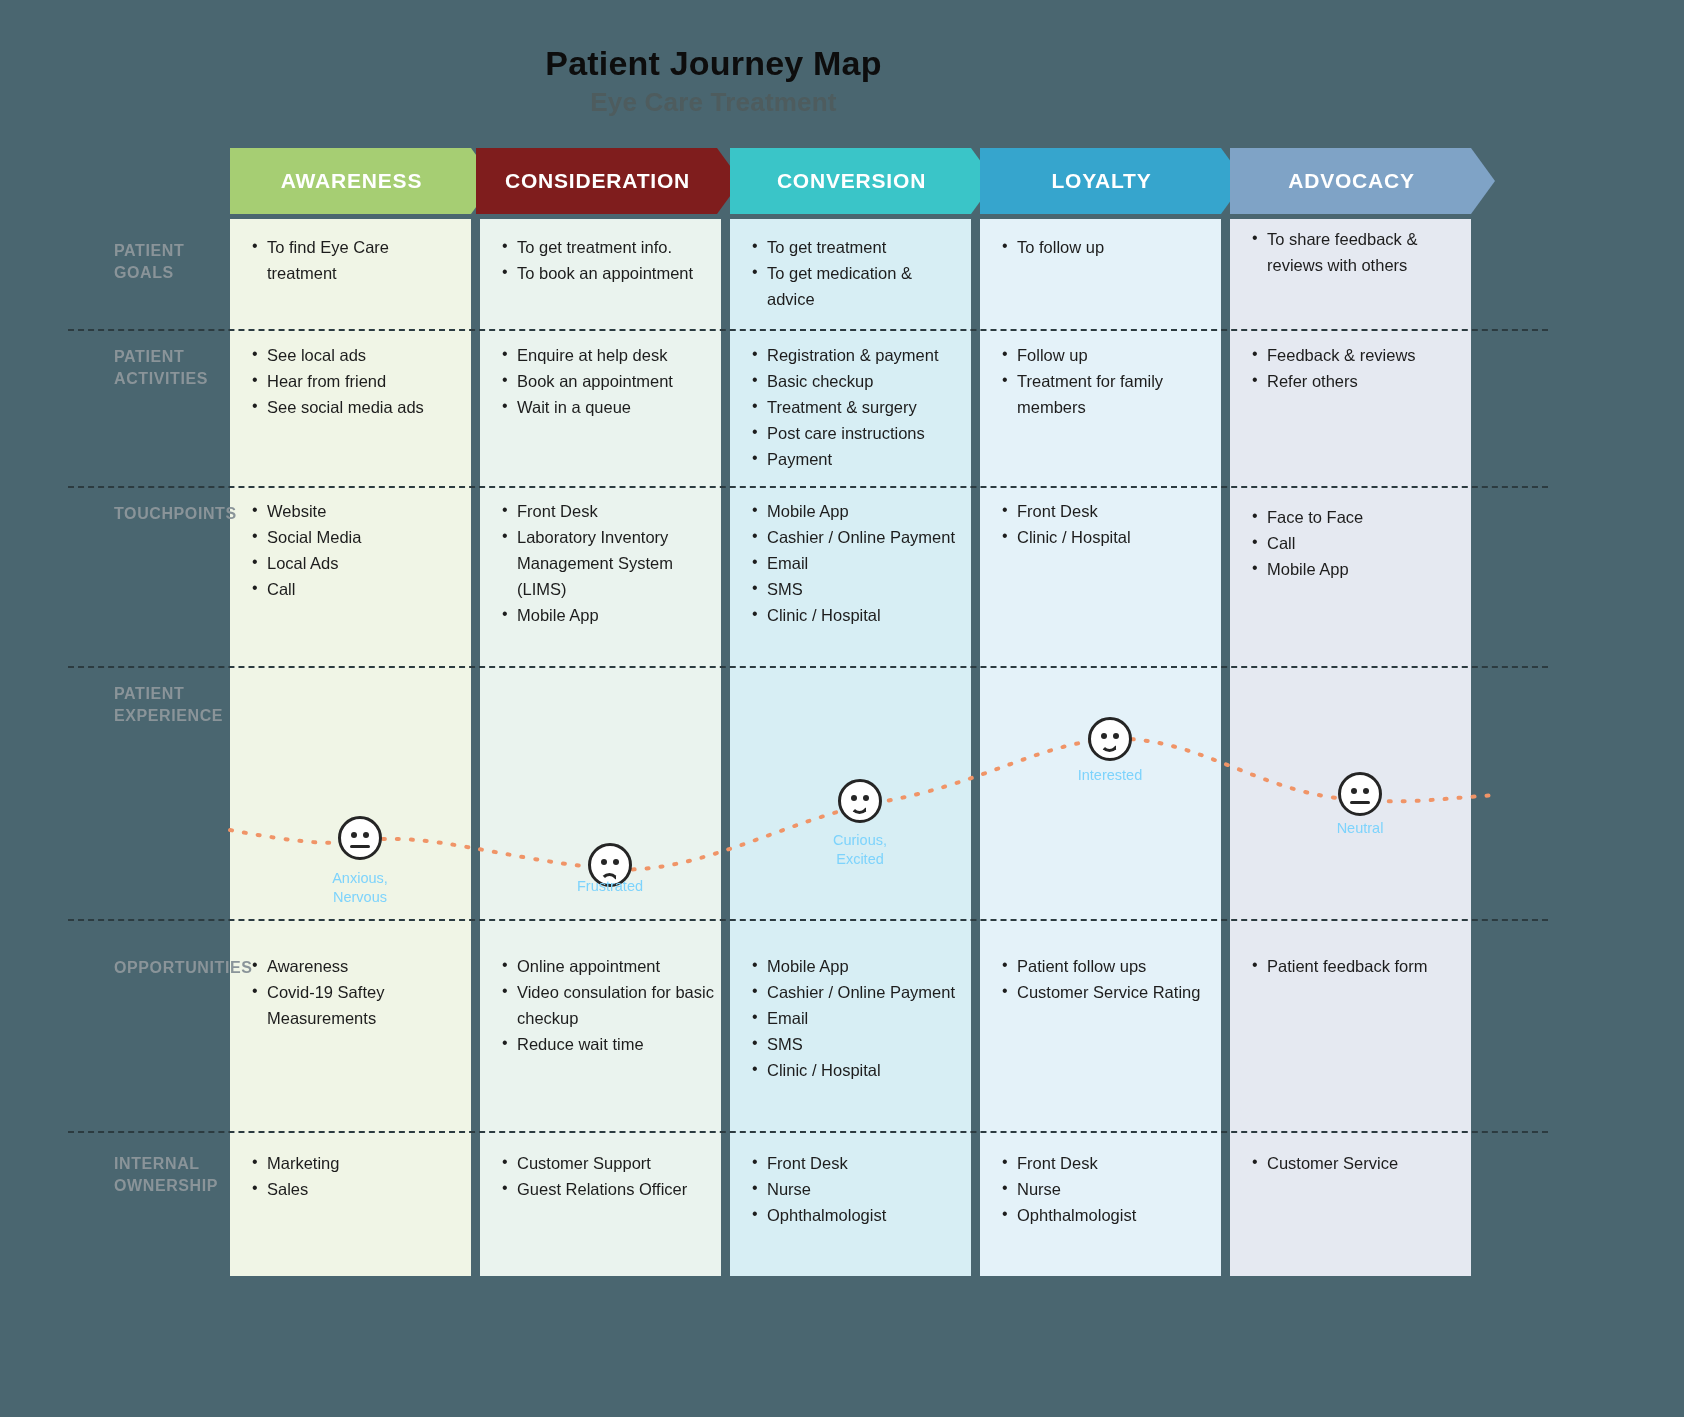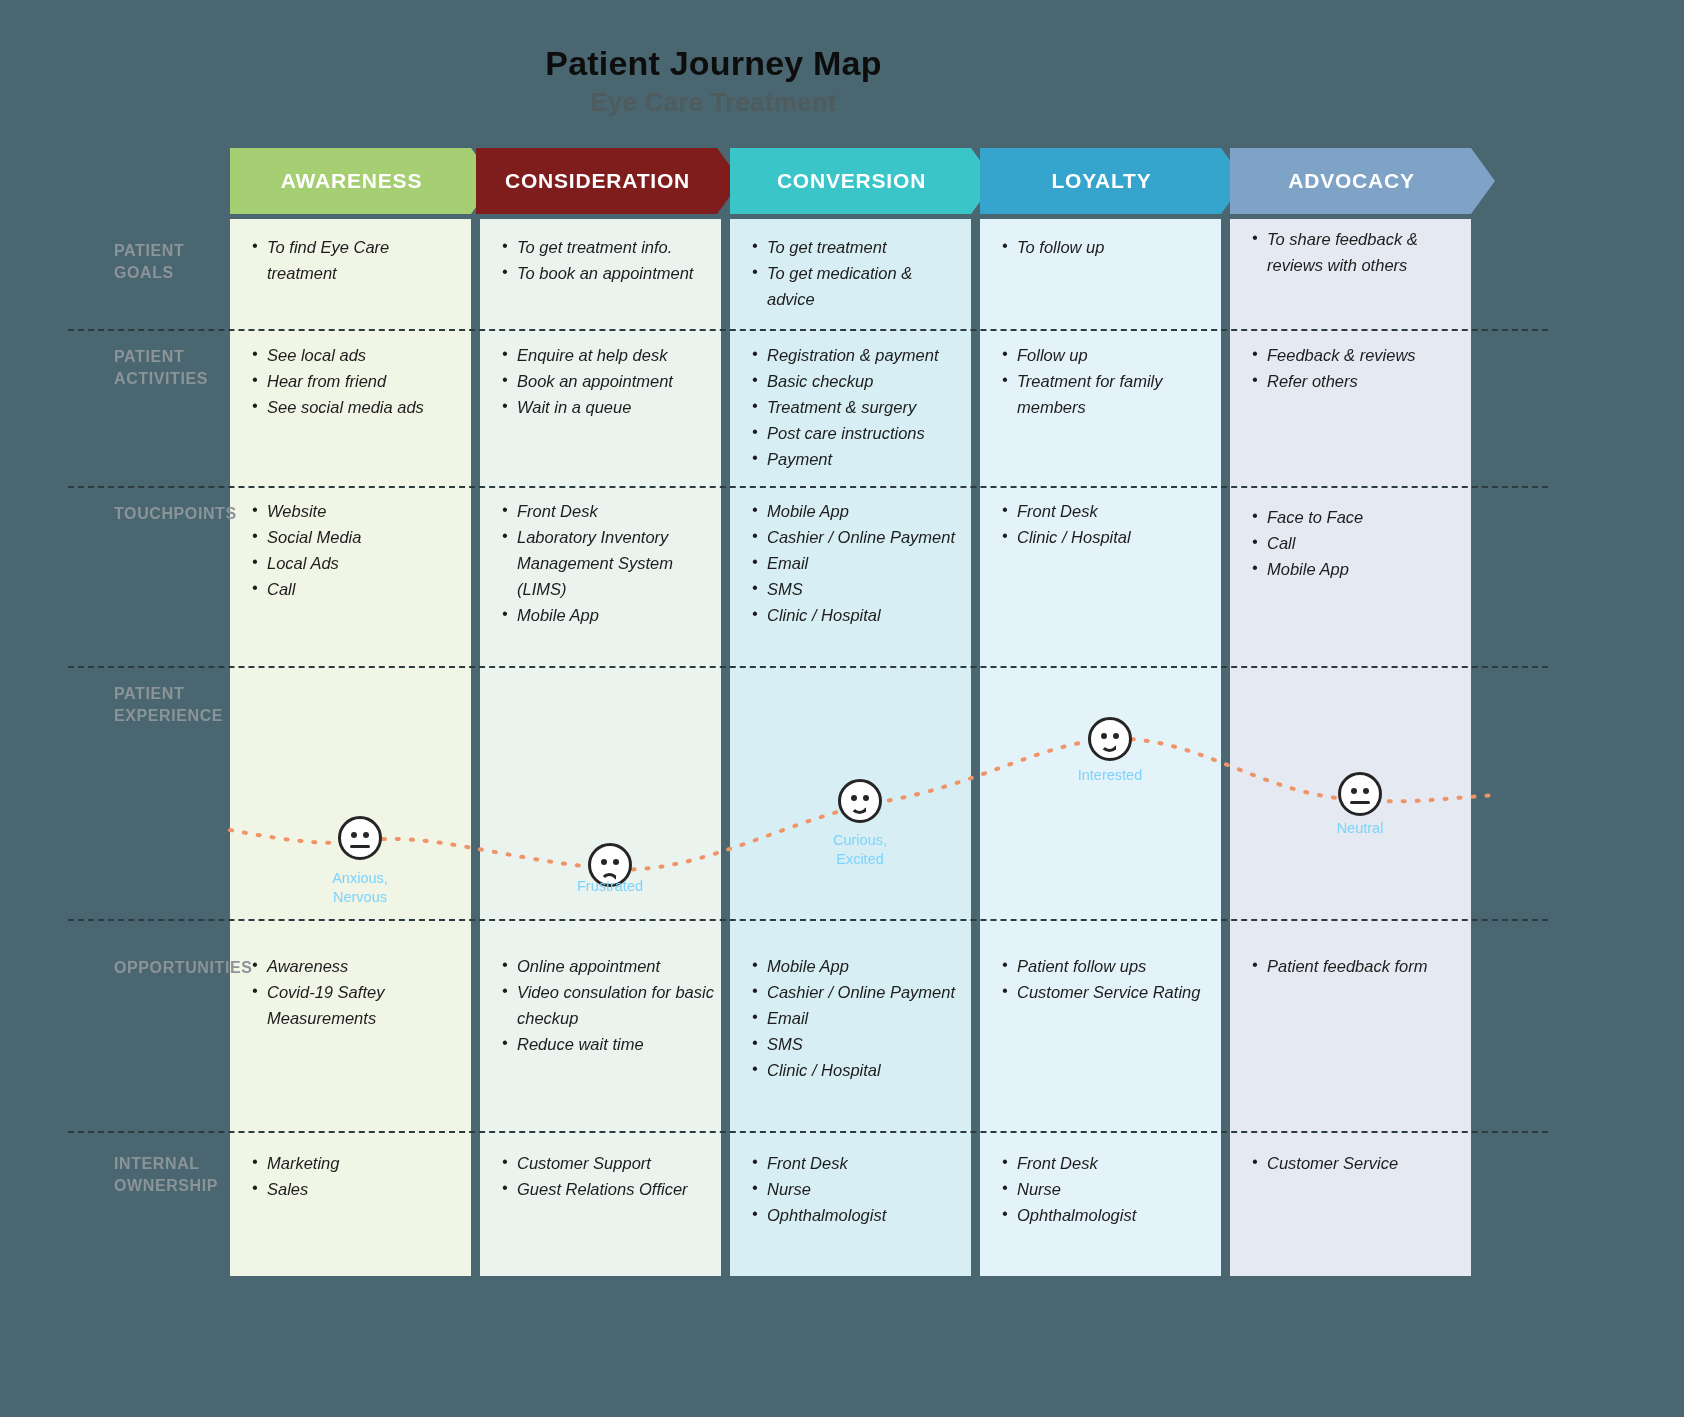--- a/index.html
+++ b/index.html
@@ -56,21 +56,21 @@
   }
 
   
   .sep {
     position: absolute; left: 68px; width: 1480px; height: 0;
     border-top: 2px dashed #2c3b40;
   }
 
   
   .cell { position: absolute; padding: 0; }
-  .cell ul { list-style: none; font-style: italic; }
+  .cell ul { list-style: none; }
   .cell li {
     position: relative; padding-left: 15px;
     font-size: 16.5px; line-height: 26px; color: #1d1d1d;
     margin-bottom: 0px;
   }
   .cell li::before {
     content: "\2022"; position: absolute; left: 0; top: -1px;
     font-size: 16px; color: #1d1d1d;
   }
 

